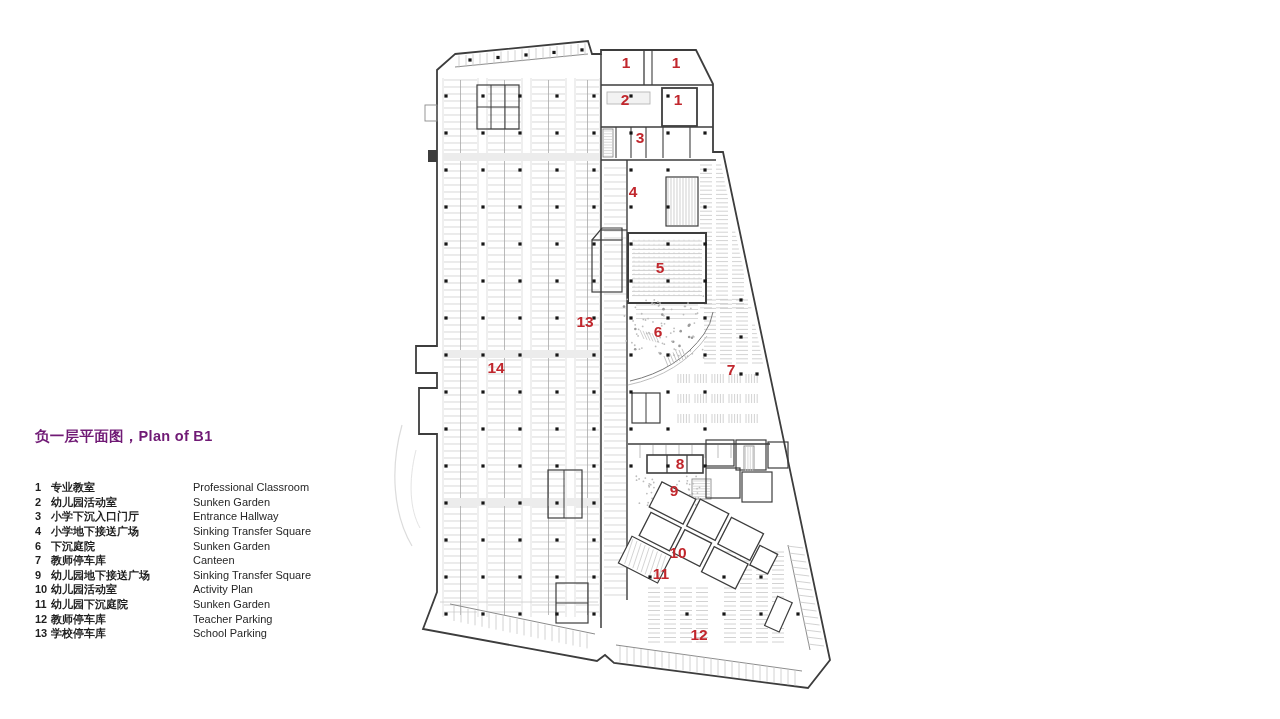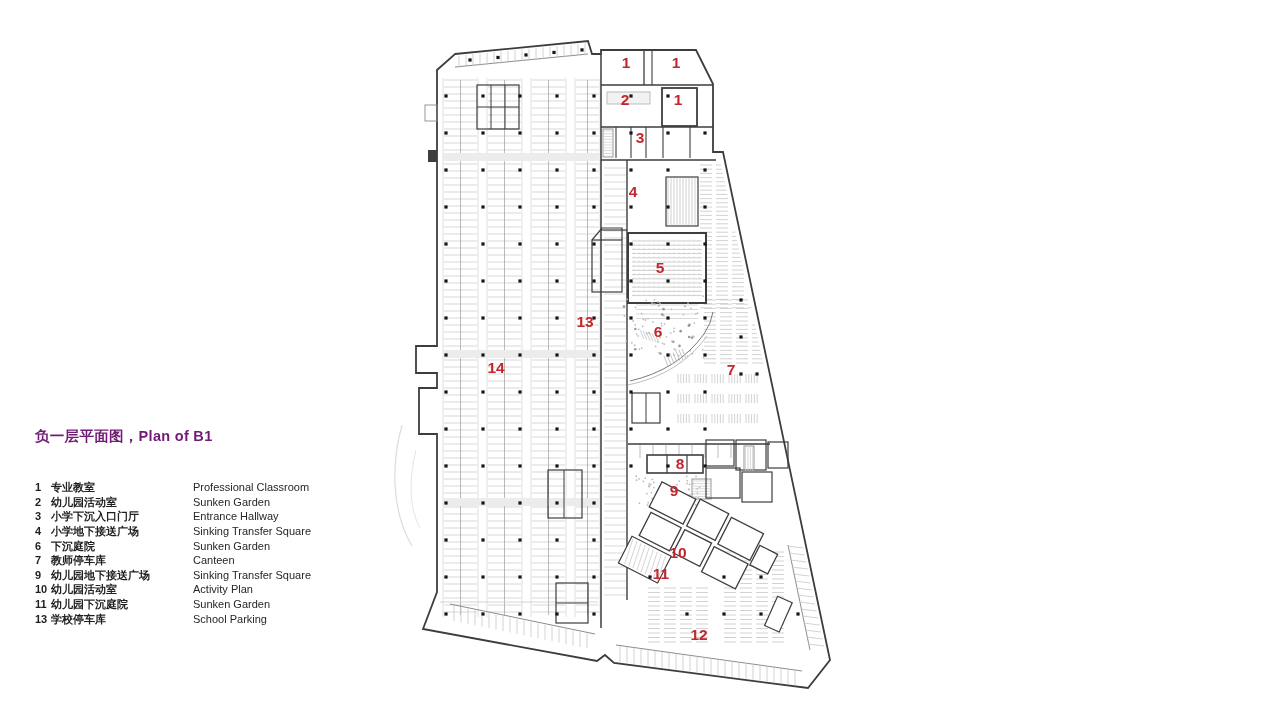--- a/index.html
+++ b/index.html
@@ -1492,17 +1492,18 @@
     <ul class="legend" id="legend">
         <li><span class="n">1</span><span class="zh">专业教室</span><span class="en">Professional Classroom</span></li>
         <li><span class="n">2</span><span class="zh">幼儿园活动室</span><span class="en">Sunken Garden</span></li>
         <li><span class="n">3</span><span class="zh">小学下沉入口门厅</span><span class="en">Entrance Hallway</span></li>
         <li><span class="n">4</span><span class="zh">小学地下接送广场</span><span class="en">Sinking Transfer Square</span></li>
         <li><span class="n">6</span><span class="zh">下沉庭院</span><span class="en">Sunken Garden</span></li>
         <li><span class="n">7</span><span class="zh">教师停车库</span><span class="en">Canteen</span></li>
         <li><span class="n">9</span><span class="zh">幼儿园地下接送广场</span><span class="en">Sinking Transfer Square</span></li>
         <li><span class="n">10</span><span class="zh">幼儿园活动室</span><span class="en">Activity  Plan</span></li>
         <li><span class="n">11</span><span class="zh">幼儿园下沉庭院</span><span class="en">Sunken  Garden</span></li>
+        <li><span class="n">12</span><span class="zh">教师停车库</span><span class="en">Teacher  Parking</span></li>
         <li><span class="n">13</span><span class="zh">学校停车库</span><span class="en">School  Parking</span></li>
       </ul>
   </div>
 
 </div>
 
 </body></html>

